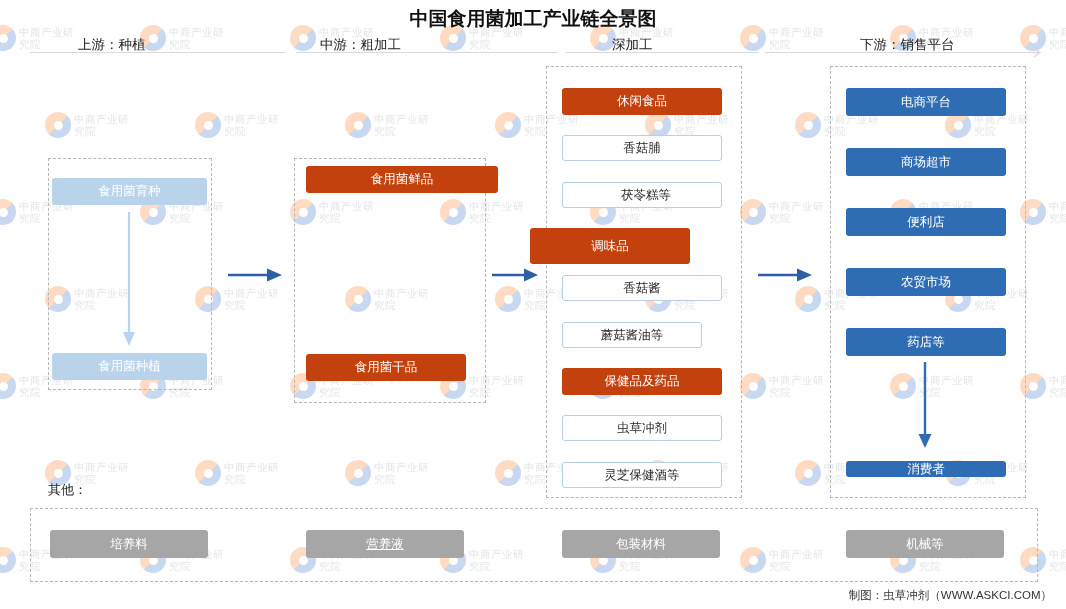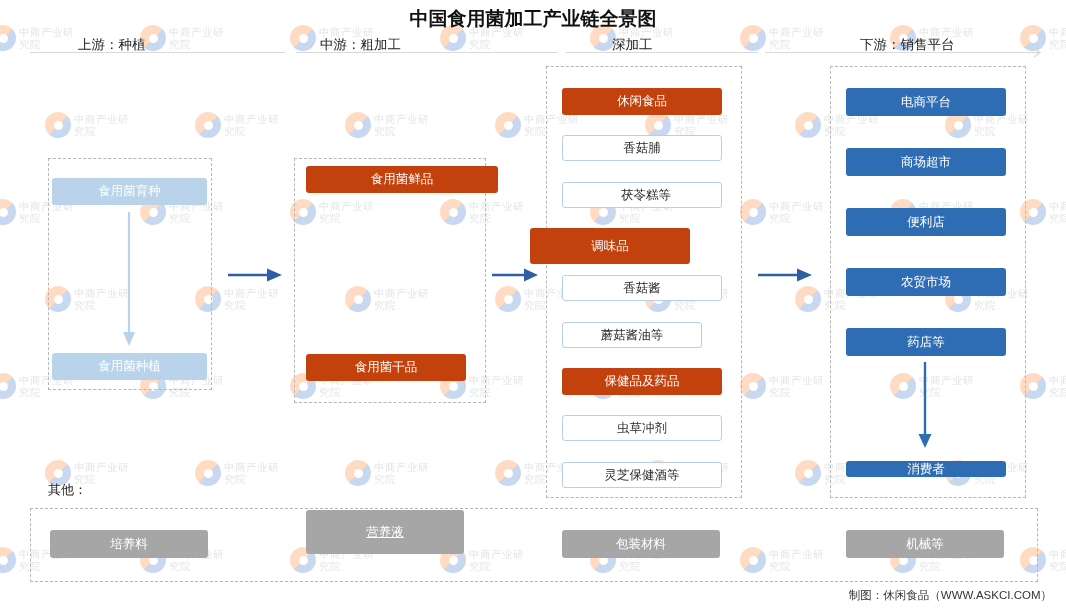--- a/index.html
+++ b/index.html
@@ -347,17 +347,17 @@
 <div class="node n-blue" style="left:846px;top:268px;width:160px;height:28px;">农贸市场</div>
 <div class="node n-blue" style="left:846px;top:328px;width:160px;height:28px;">药店等</div>
 <svg class="arrow" style="left:916px;top:362px;" width="20" height="88">
   <path d="M9,0 L9,74" stroke="#2e6db4" stroke-width="2.4" fill="none"></path>
   <path d="M2.5,72 L9,86 L15.5,72 Z" fill="#2e6db4"></path>
 </svg>
 <div class="node n-blue" style="left:846px;top:461px;width:160px;height:16px;">消费者</div>
 
 <div class="other-label" style="left:48px;top:481px;">其他：</div>
 <div class="node n-gray" style="left:50px;top:530px;width:158px;height:28px;">培养料</div>
-<div class="node n-gray" style="left:306px;top:510px;width:158px;height:44px;text-decoration:underline;">营养液</div>
+<div class="node n-gray" style="left:306px;top:530px;width:158px;height:28px;text-decoration:underline;">营养液</div>
 <div class="node n-gray" style="left:562px;top:530px;width:158px;height:28px;">包装材料</div>
 <div class="node n-gray" style="left:846px;top:530px;width:158px;height:28px;">机械等</div>
 
-<div id="credit">制图：休闲食品（WWW.ASKCI.COM）</div>
+<div id="credit">制图：虫草冲剂（WWW.ASKCI.COM）</div>
 
 </body></html>

